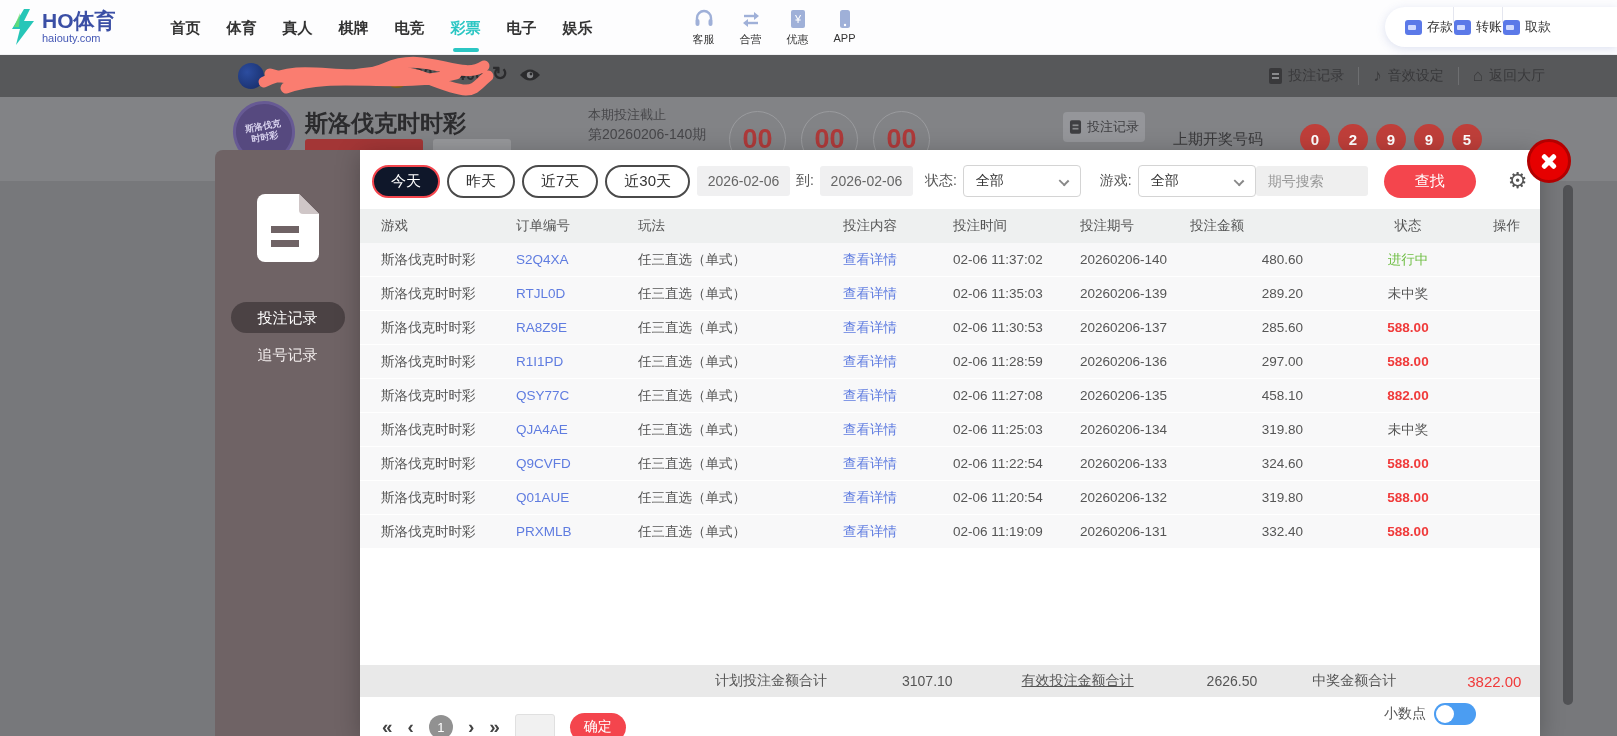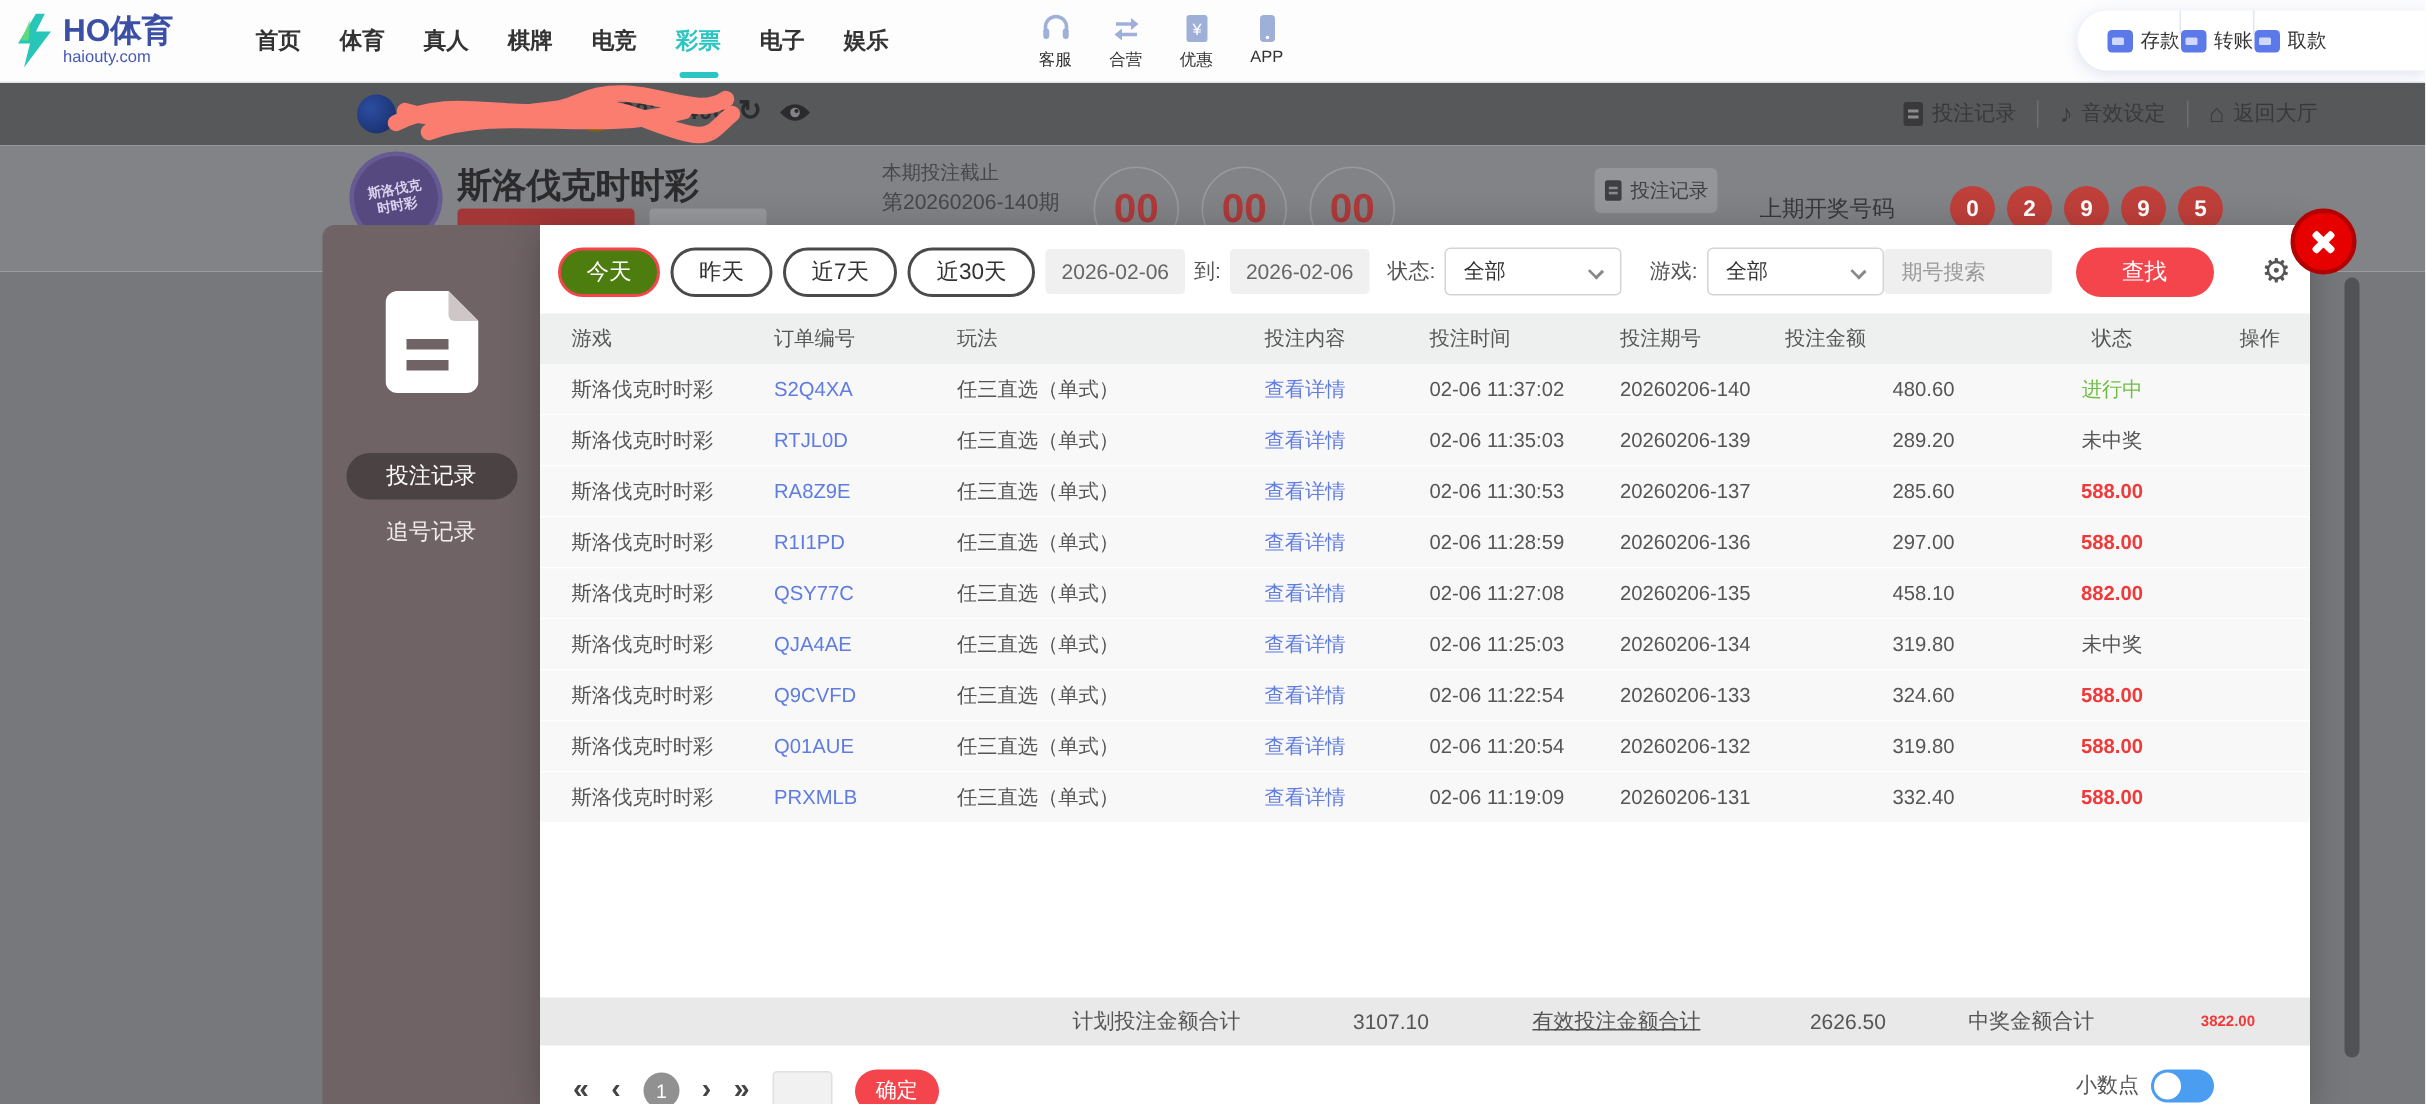--- a/index.html
+++ b/index.html
@@ -80,21 +80,21 @@
         line-height:31px; font-size:15px; color:#fff; cursor:pointer; }
   .side-pill.active{ background:#4b4244; }
   .side-pill:not(.active){ color:#f3eded; margin-top:6px; }
 
   
   .modal{ position:absolute; left:360px; top:150px; width:1180px; height:586px; background:#fff;
         border-radius:0 8px 0 0; z-index:10; box-shadow:0 4px 24px rgba(0,0,0,.25); }
   .filters{ display:flex; align-items:center; padding:14px 0 0 12px; height:48px; }
   .qbtn{ height:33px; padding:0 17px; border-radius:17px; border:2px solid #4a4a4a; background:#fff;
         font-size:15px; color:#333; display:flex; align-items:center; cursor:pointer; margin-right:7px; white-space:nowrap; }
-  .qbtn.active{ background:#4d7c0f; border-color:#f4454d; color:#fff; }
+  .qbtn.active{ background:#0f172a; border-color:#f4454d; color:#fff; }
   .date-in{ width:93px; height:30px; background:#f0f0f1; border:none; border-radius:3px; color:#666;
         font-size:14px; text-align:center; font-family:"Liberation Sans",sans-serif; }
   .lbl{ font-size:14px; color:#555; margin:0 6px; white-space:nowrap; }
   .selectbox{ width:118px; height:32px; border:1px solid #d4d4d4; border-radius:4px; background:#fff;
         display:flex; align-items:center; padding-left:12px; font-size:14px; color:#333; cursor:pointer; position:relative; }
   .chev{ position:absolute; right:12px; top:11px; width:8px; height:8px; border-right:2px solid #888;
         border-bottom:2px solid #888; transform:rotate(45deg) scale(1,.9); }
   .search-in{ margin-left:0; width:112px; height:30px; background:#efefef; border:none; border-radius:3px;
         padding-left:12px; font-size:14px; color:#333; font-family:"Liberation Sans",sans-serif; }
   .search-in::placeholder{ color:#999; }
@@ -111,31 +111,31 @@
   .h4{ text-align:center; } .h5{ padding-left:18px; } .h6{ padding-left:20px; }
   .h7{ text-align:left; padding-right:40px; } .h8{ text-align:center; } .h9{ text-align:center; }
   .link{ color:#5f7ce0; cursor:pointer; }
   .status.ongoing{ color:#6fbe44; }
   .status.win{ color:#f03a3a; font-weight:bold; }
 
   .totals{ position:absolute; left:0; top:515px; width:100%; height:32px; background:#e9e9e9;
         display:flex; align-items:center; font-size:14px; color:#555; padding-left:355px; }
   .totals .v{ margin-left:75px; }
   .totals .l2{ margin-left:69px;text-decoration:underline; } .totals .v2{ margin-left:73px; }
-  .totals .l3{ margin-left:55px; } .totals .v3{ margin-left:71px; color:#f03a3a; font-weight:bold; font-size:10px; }
+  .totals .l3{ margin-left:55px; } .totals .v3{ margin-left:71px; color:#f03a3a; font-weight:normal; font-size:15px; }
 
   .pager{ position:absolute; left:0; top:547px; width:100%; height:60px; display:flex; align-items:center;
         padding-left:22px; gap:15px; }
   .pg-ic{ font-size:19px; color:#444; cursor:pointer; font-weight:bold; line-height:28px; }
   .pg-cur{ width:24px; height:24px; border-radius:50%; background:#919191; color:#fff; font-size:13px;
         display:flex; align-items:center; justify-content:center; }
   .pg-in{ width:40px; height:27px; background:#f1f1f1; border:1px solid #e0e0e0; border-radius:3px; }
   .pg-ok{ width:56px; height:29px; background:#f4454d; border:none; border-radius:15px; color:#fff;
         font-size:14px; cursor:pointer; font-family:"Liberation Sans",sans-serif; }
-  .decimal{ position:absolute; right:64px; top:16px; display:flex; align-items:center; gap:8px; font-size:14px; color:#555; }
+  .decimal{ position:absolute; right:64px; top:6px; display:flex; align-items:center; gap:8px; font-size:14px; color:#555; }
   .toggle{ width:42px; height:22px; border-radius:11px; background:#4b9df2; position:relative; cursor:pointer; }
   .toggle::after{ content:""; position:absolute; left:2px; top:2px; width:18px; height:18px; border-radius:50%; background:#fff; }
 
   .close-btn{ position:absolute; left:1527px; top:139px; width:44px; height:44px; border-radius:50%;
         background:#e60000; border:3px solid #b30000; z-index:12; cursor:pointer; }
   .close-btn .x1,.close-btn .x2{ position:absolute; left:10px; top:17px; width:18px; height:5px;
         border-radius:2px; background:#fff; }
   .close-btn .x1{ transform:rotate(45deg); } .close-btn .x2{ transform:rotate(-45deg); }
 </style>
 </head>

